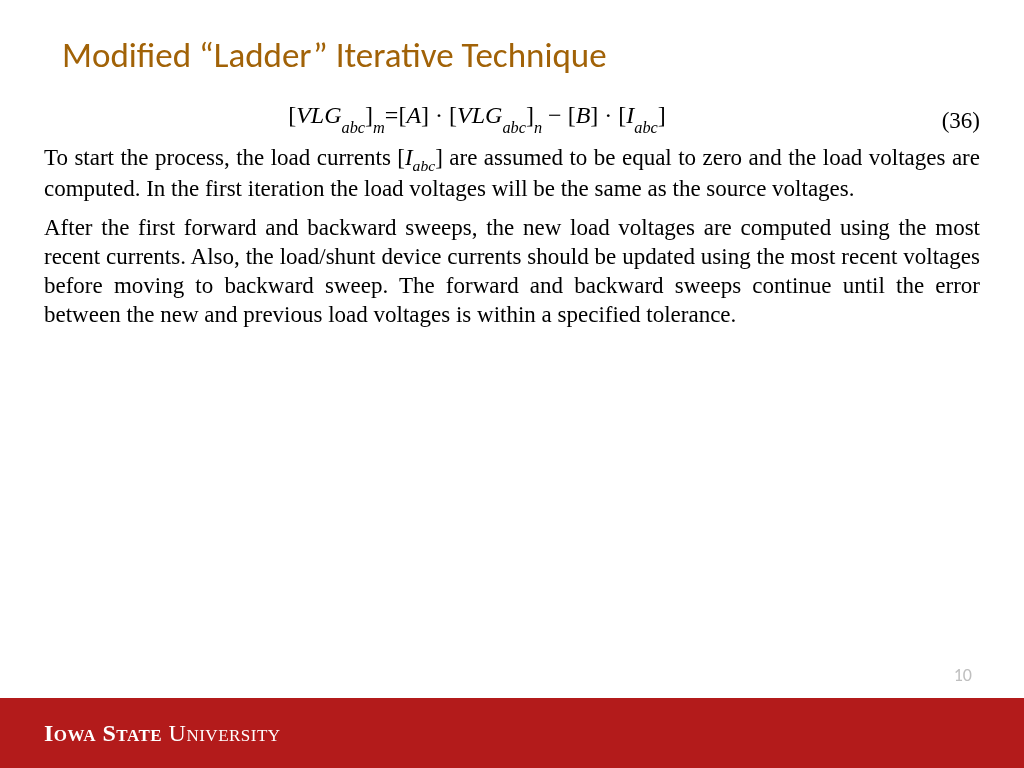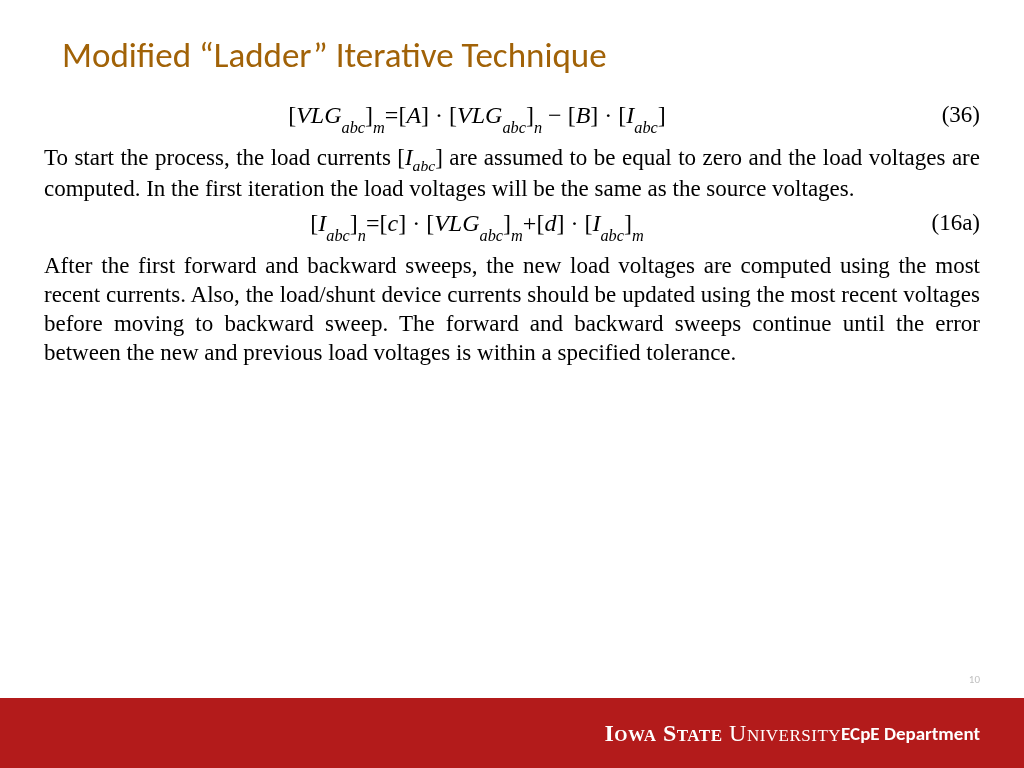--- a/index.html
+++ b/index.html
@@ -25,21 +25,21 @@
   .title {
     font-family: Calibri, Arial, sans-serif;
     color: #a16207;
     font-size: 35px;
     font-weight: 400;
     margin-bottom: 26px;
     margin-left: 18px;
   }
   .eqrow {
     display: flex;
-    align-items: flex-start;
+    align-items: flex-end;
     margin: 6px 0 10px 0;
   }
   .eq {
     flex: 1 1 auto;
     text-align: center;
     font-family: "Cambria Math", "Times New Roman", serif;
     font-size: 24px;
     font-style: italic;
   }
   .eq .rm { font-style: normal; }
@@ -54,32 +54,32 @@
   .para {
     font-size: 23px;
     text-align: justify;
     line-height: 1.26;
     margin-bottom: 4px;
   }
   .para .mi { font-style: italic; font-family: "Cambria Math","Times New Roman",serif; }
   .para sub { font-size: 0.68em; font-style: italic; }
   .slidenum {
     position: absolute;
-    right: 44px;
+    right: 52px;
     bottom: 82px;
     color: #bfbfbf;
     font-family: Calibri, Arial, sans-serif;
-    font-size: 11px;
+    font-size: 18px;
   }
   .footer {
     height: 70px;
     background: #b31b1b;
     display: flex;
     align-items: center;
-    justify-content: flex-end;
+    justify-content: flex-start;
     padding: 0 44px;
     color: #fff;
   }
   .univ {
     font-family: Georgia, "Times New Roman", serif;
     font-size: 24px;
     font-variant: small-caps;
     letter-spacing: 0.5px;
   }
   .univ .iowa { font-weight: 700; }
@@ -102,34 +102,27 @@
         <span class="rm">[</span>VLG<sub>abc</sub><span class="rm">]</span><sub>m</sub><span class="rm">=[</span>A<span class="rm">] · [</span>VLG<sub>abc</sub><span class="rm">]</span><sub>n</sub> <span class="rm">− [</span>B<span class="rm">] · [</span>I<sub>abc</sub><span class="rm">]</span>
       </div>
       <div class="eqnum">(36)</div>
     </div>
 
     <p class="para">
       <span>To start the process, the load currents [</span><span class="mi">I</span><sub>abc</sub><span>] are assumed to be equal to zero and the load voltages are computed. In the first iteration the load voltages will be the same as the source voltages.</span>
     </p>
 
 
-    <div class="eqrow">
-      <div class="eq">
-        <span class="rm">[</span>I<sub>abc</sub><span class="rm">]</span><sub>n</sub><span class="rm">=[</span>c<span class="rm">] · [</span>VLG<sub>abc</sub><span class="rm">]</span><sub>m</sub><span class="rm">+[</span>d<span class="rm">] · [</span>I<sub>abc</sub><span class="rm">]</span><sub>m</sub>
-      </div>
-      <div class="eqnum">(16a)</div>
-    </div>
 
 
 
     <p class="para" style="margin-top:10px;">After the first forward and backward sweeps, the new load voltages are computed using the most recent currents. Also, the load/shunt device currents should be updated using the most recent voltages before moving to backward sweep. The forward and backward sweeps continue until the error between the new and previous load voltages is within a specified tolerance.</p>
 
   </div>
 
   <div class="slidenum">10</div>
 
   <div class="footer">
     <div class="univ">
       <span class="iowa">Iowa State</span><span> University</span>
     </div>
-    <div class="dept">ECpE Department</div>
   </div>
 </div>
 
 </body></html>

